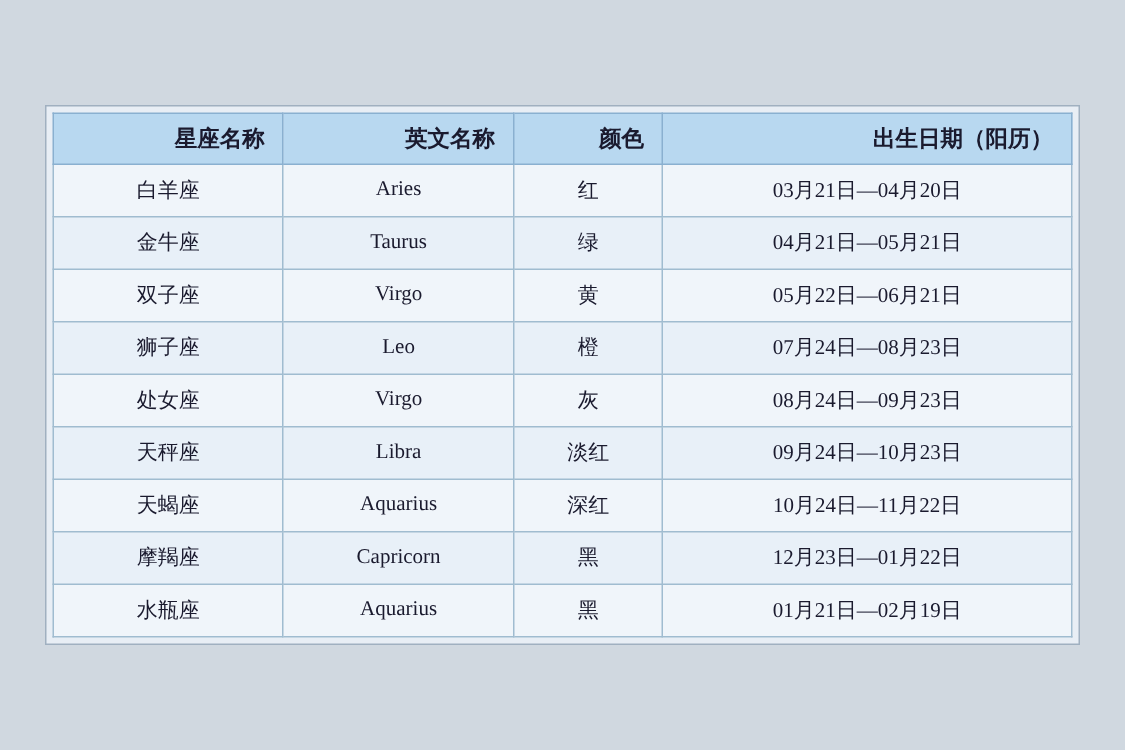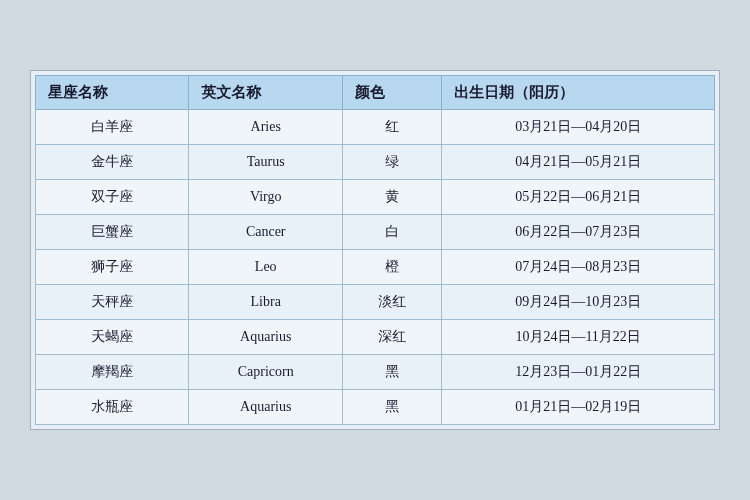--- a/index.html
+++ b/index.html
@@ -26,21 +26,21 @@
 
     table {
       border-collapse: collapse;
       width: 680px;
     }
 
     th {
       background-color: #b8d8f0;
       border: 1px solid #8ab0d0;
       padding: 7px 12px;
-      text-align: left;
+      text-align: right;
       font-size: 15px;
       font-weight: bold;
       color: #1a1a2e;
     }
 
     td {
       border: 1px solid #a0bcd0;
       padding: 8px 12px;
       text-align: center;
       font-size: 14px;
@@ -78,30 +78,30 @@
           <td>绿</td>
           <td>04月21日—05月21日</td>
         </tr>
         <tr>
           <td>双子座</td>
           <td>Virgo</td>
           <td>黄</td>
           <td>05月22日—06月21日</td>
         </tr>
         <tr>
-          <td>巨蟹座</td>
-          <td>Cancer</td>
-          <td>白</td>
-          <td>06月22日—07月23日</td>
-        </tr>
-        <tr>
           <td>狮子座</td>
           <td>Leo</td>
           <td>橙</td>
           <td>07月24日—08月23日</td>
+        </tr>
+        <tr>
+          <td>处女座</td>
+          <td>Virgo</td>
+          <td>灰</td>
+          <td>08月24日—09月23日</td>
         </tr>
         <tr>
           <td>天秤座</td>
           <td>Libra</td>
           <td>淡红</td>
           <td>09月24日—10月23日</td>
         </tr>
         <tr>
           <td>天蝎座</td>
           <td>Aquarius</td>

